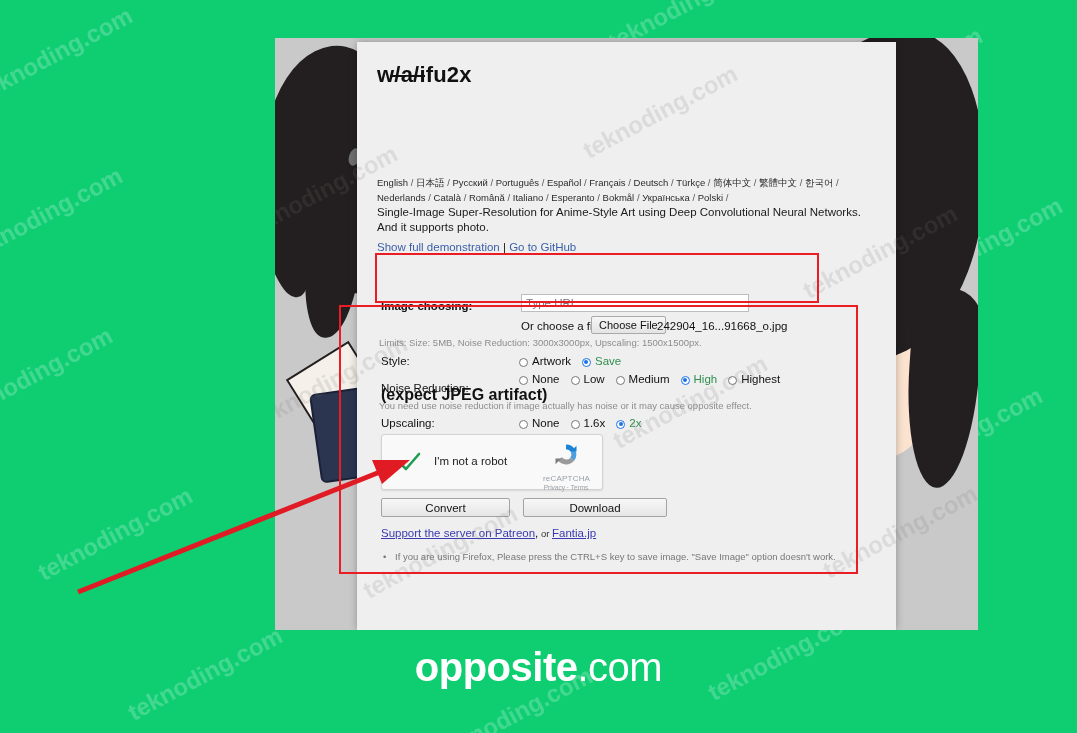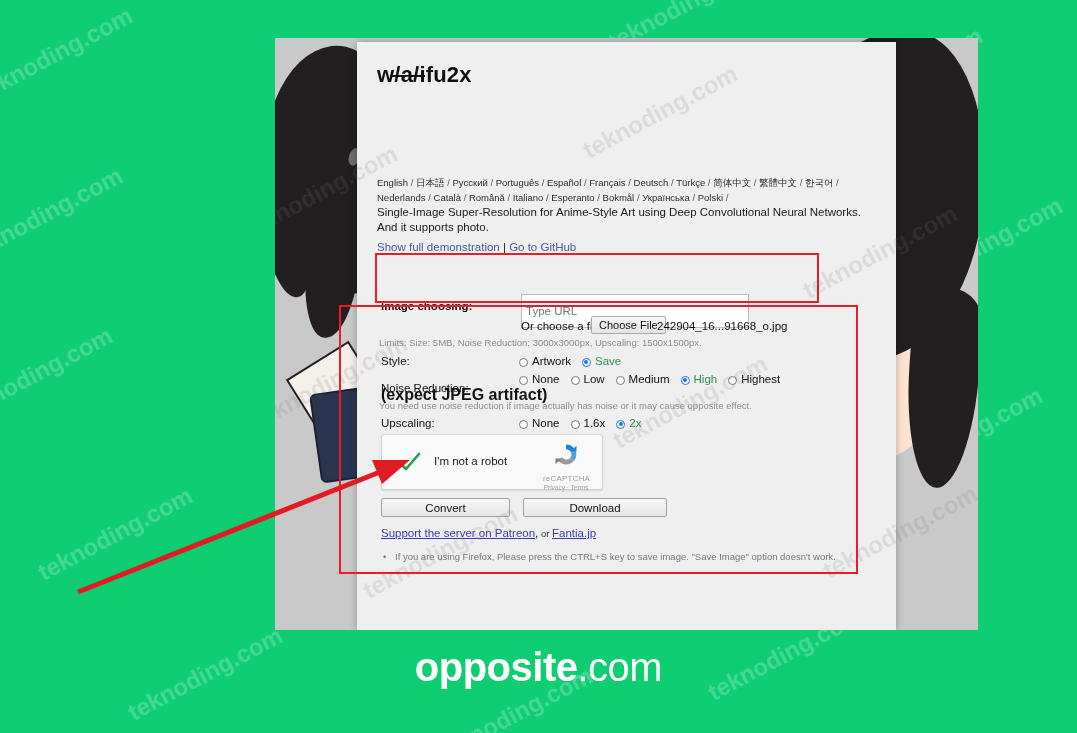--- a/index.html
+++ b/index.html
@@ -125,21 +125,21 @@
 
   
   .lbl-bold { font-size:11.5px; font-weight:bold; color:#111; }
   .lbl-norm { font-size:11.5px; color:#111; }
   .lbl-small { font-size:9.5px; color:#8d8d8d; }
 
   #imgchoose-label { position:absolute; left:24px; top:258px; }
   #url-input {
     position:absolute; left:164px; top:252px; width:228px; height:18px;
     background:#fff; border:1px solid #bdbdbd;
-    font-size:11.5px; color:#8a8a8a; padding:16px 4px; line-height:16px;
+    font-size:11.5px; color:#8a8a8a; padding:0 4px; line-height:16px;
     font-family:"Liberation Sans", sans-serif;
   }
   #orchoose { position:absolute; left:164px; top:278px; }
   #choose-file-btn {
     position:absolute; left:234px; top:274px;
     padding:2px 7px; font-size:11px; color:#111;
     background:linear-gradient(#f6f6f6,#e4e4e4);
     border:1px solid #a9a9a9; border-radius:2px;
     font-family:"Liberation Sans", sans-serif;
   }

